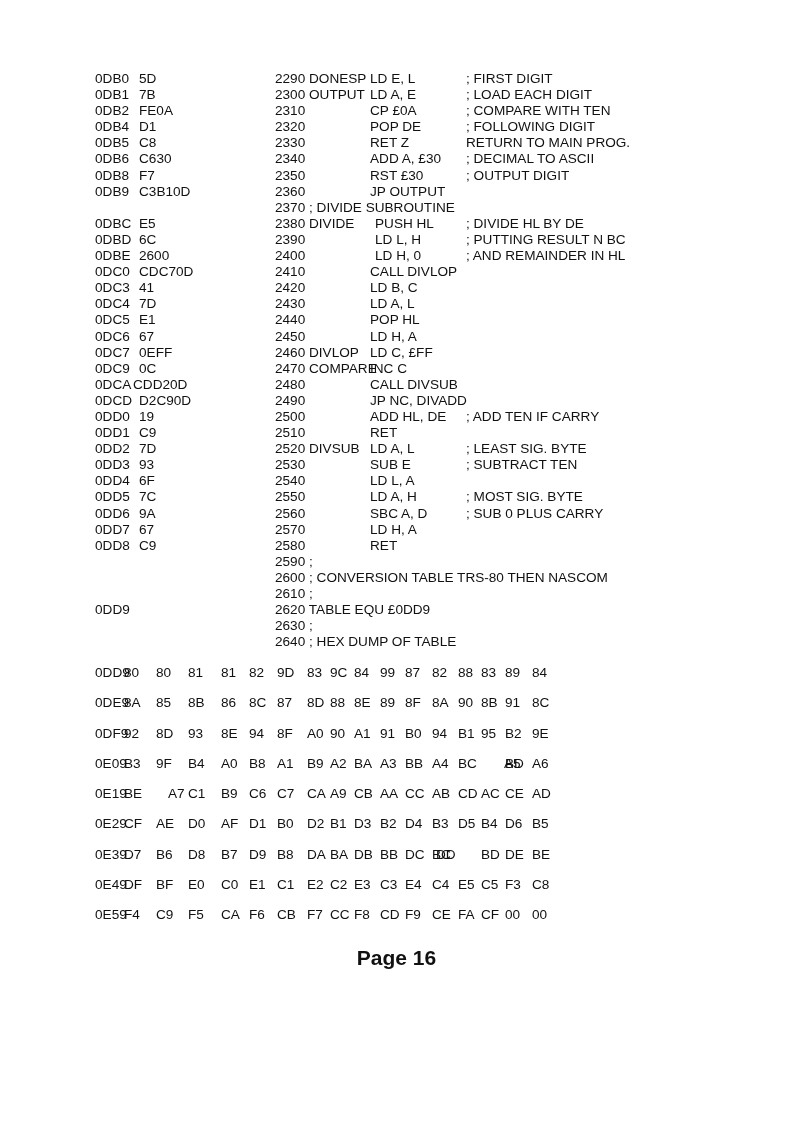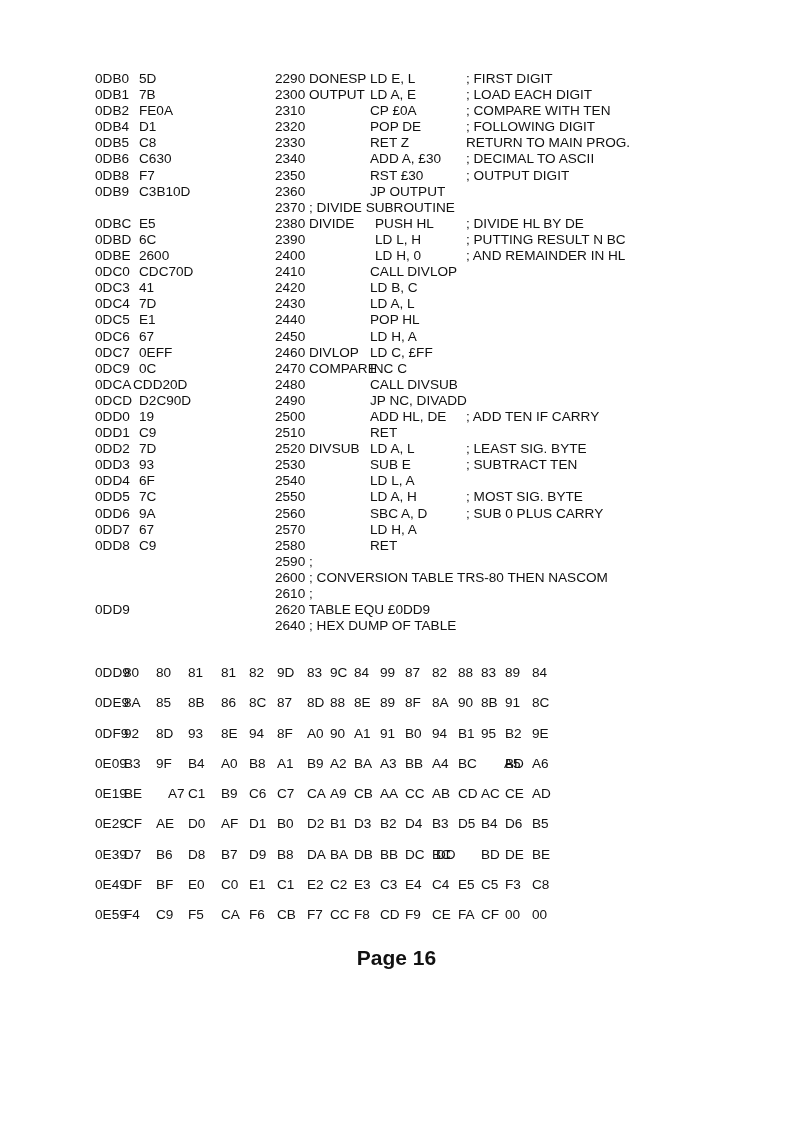--- a/index.html
+++ b/index.html
@@ -230,20 +230,23 @@
       <span class="full">2600 ; CONVERSION TABLE TRS-80 THEN NASCOM</span>
     </div>
     <div class="row">
       <span class="full">2610 ;</span>
     </div>
     <div class="row">
       <span class="addr">0DD9</span>
       <span class="full">2620 TABLE EQU £0DD9</span>
     </div>
     <div class="row">
+      <span class="full">2630 ;</span>
+    </div>
+    <div class="row">
       <span class="full">2640 ; HEX DUMP OF TABLE</span>
     </div>
   </div>
 <div class="hexdump" id="hexdump">
     <div class="hexrow">
       <span style="left: 95px;">0DD9</span>
       <span style="left: 124px;">80</span>
       <span style="left: 156px;">80</span>
       <span style="left: 188px;">81</span>
       <span style="left: 221px;">81</span>

